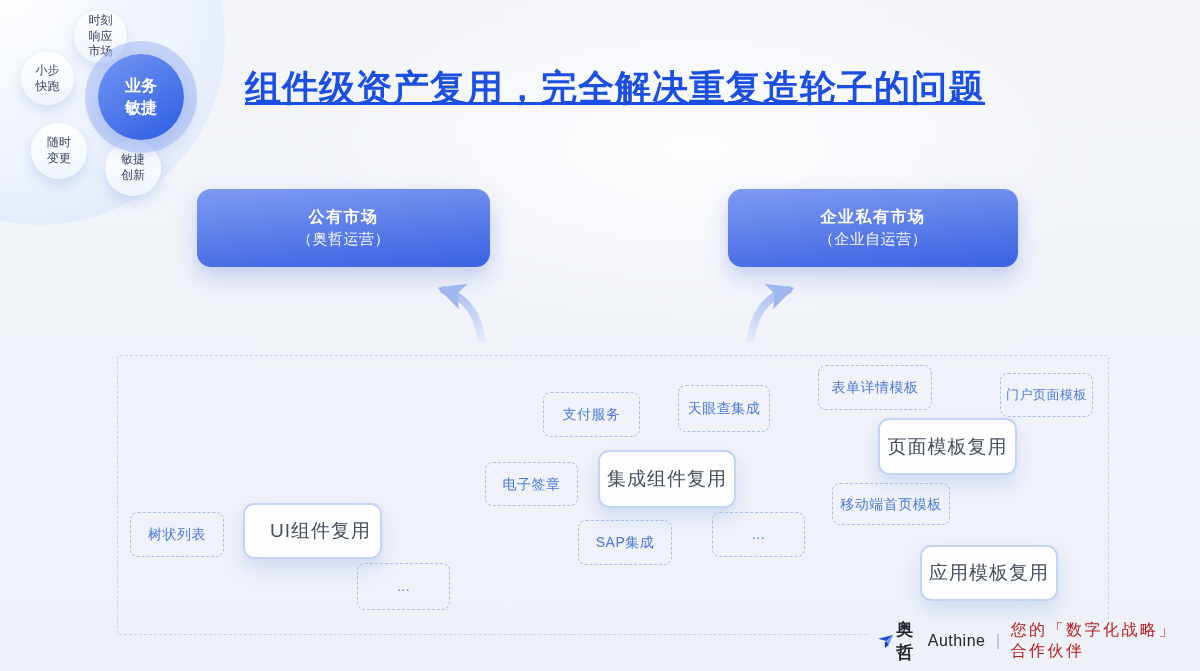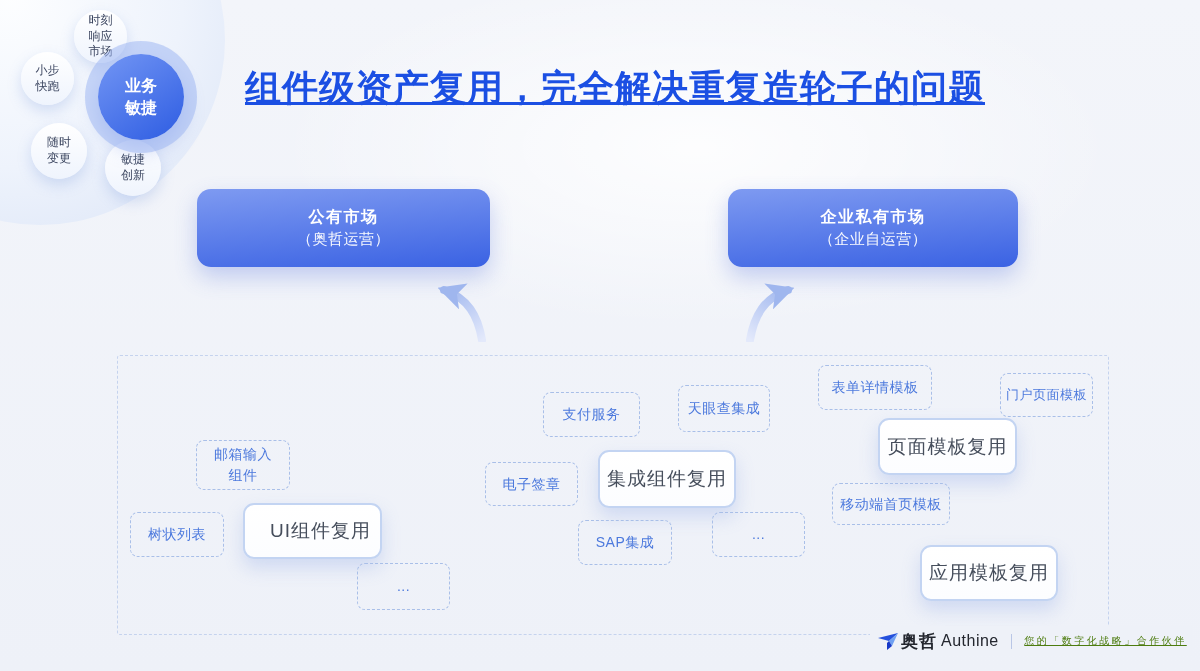--- a/index.html
+++ b/index.html
@@ -63,21 +63,21 @@
     box-shadow:0 9px 18px rgba(135,162,230,.30);
   }
   
   .footer{
     position:absolute;left:870px;top:626px;height:30px;display:flex;align-items:center;
     background:#eef1f8;padding:0 6px 0 8px;
   }
   .logo-cn{font-size:17px;font-weight:bold;color:#23262e;margin-left:3px;letter-spacing:1px;}
   .logo-en{font-size:16px;font-weight:500;color:#23262e;margin-left:4px;letter-spacing:.5px;}
   .footer-divider{width:1.5px;height:15px;background:#b9c6e6;margin:0 12px;}
-  .tagline{font-size:10px;color:#4d7c0f;letter-spacing:2.5px;text-decoration:underline;}
+  .tagline{font-size:16px;color:#b91c1c;letter-spacing:2.5px;}
 </style>
 </head>
 <body>
 
 <div class="slide">
 
   <div class="big-circle"></div>
   <div class="bubble pre" style="left:74px;top:10px;width:53px;height:53px;">时刻
 响应
 市场</div>
@@ -121,22 +121,20 @@
       </linearGradient>
       <marker id="aheadR" viewBox="0 0 12 12" refX="9" refY="6" markerWidth="3.4" markerHeight="3.4" orient="auto">
         <path d="M0,0 L12,6 L0,12 L3,6 Z" fill="#9fb6ee"></path>
       </marker>
     </defs>
     <path d="M8,62 C12,38 22,20 46,12" fill="none" stroke="url(#agradR)" stroke-width="8" stroke-linecap="round" marker-end="url(#aheadR)"></path>
   </svg>
 
   <div class="pool"></div>
 
-  <div class="chip pre" style="left:196px;top:440px;width:94px;height:50px;">邮箱输入
-组件</div>
   <div class="chip" style="left:130px;top:512px;width:94px;height:45px;">树状列表</div>
   <div class="hub" style="left:243px;top:503px;width:139px;height:56px;padding-left:16px;">UI组件复用</div>
   <div class="chip" style="left:357px;top:563px;width:93px;height:47px;">...</div>
 
   <div class="chip" style="left:543px;top:392px;width:97px;height:45px;">支付服务</div>
   <div class="chip" style="left:678px;top:385px;width:92px;height:47px;">天眼查集成</div>
   <div class="chip" style="left:485px;top:462px;width:93px;height:44px;">电子签章</div>
   <div class="hub" style="left:598px;top:450px;width:138px;height:58px;">集成组件复用</div>
   <div class="chip" style="left:578px;top:520px;width:94px;height:45px;">SAP集成</div>
   <div class="chip" style="left:712px;top:512px;width:93px;height:45px;">...</div>

